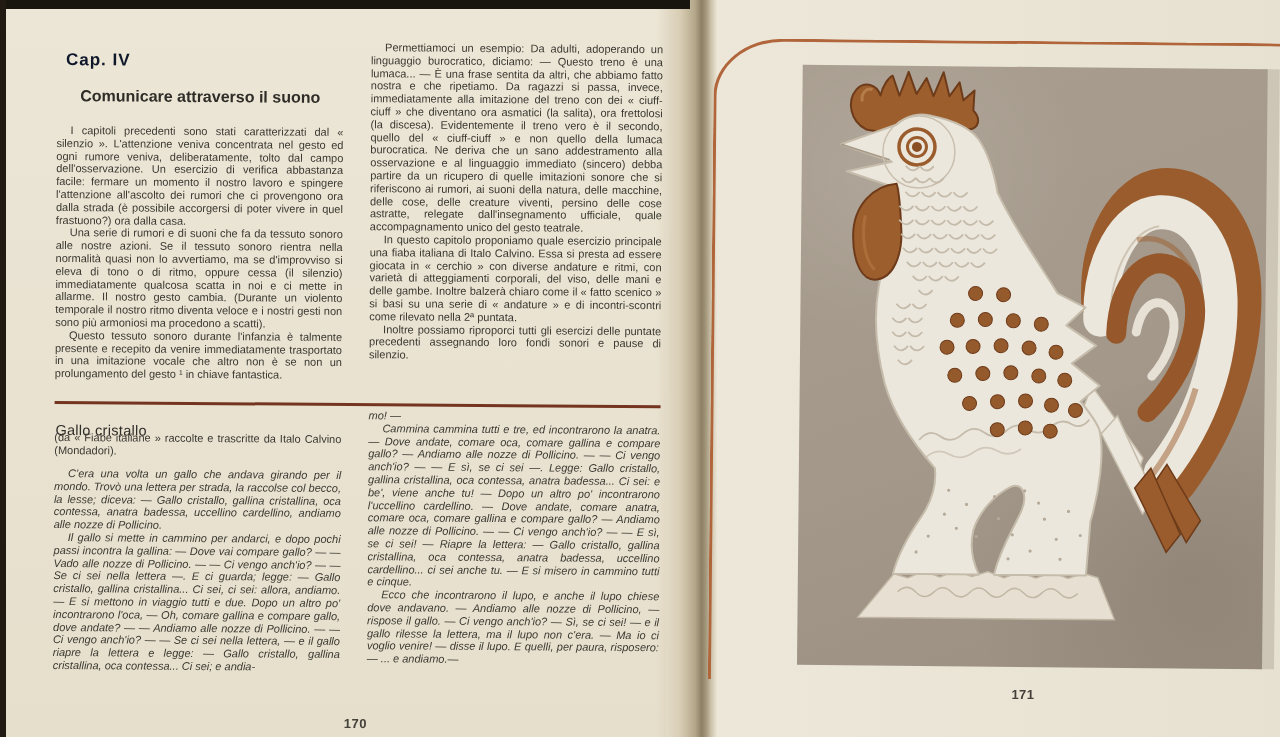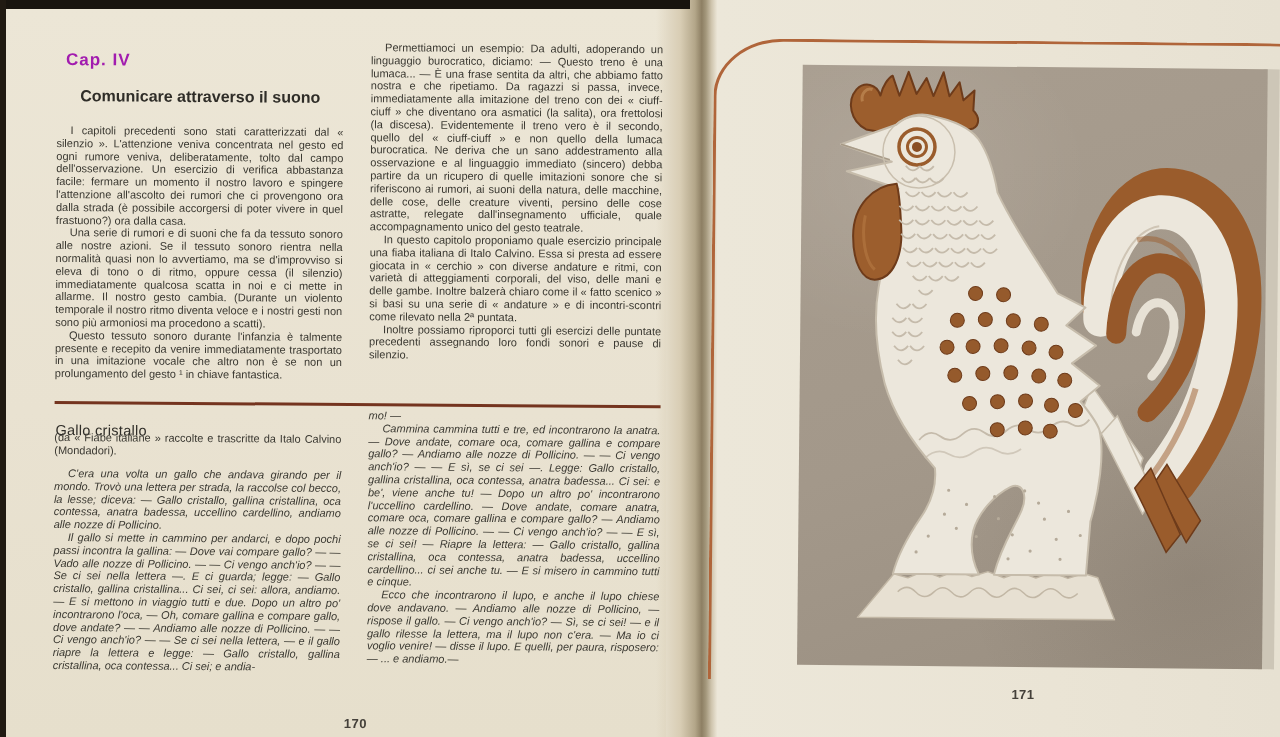--- a/index.html
+++ b/index.html
@@ -15,21 +15,21 @@
   .page-right-bg{position:absolute;left:717px;top:0;width:563px;height:737px;
     background:linear-gradient(90deg,#ece7d9 0%,#eae4d5 60%,#e7e1d2 100%);}
   .gutter{position:absolute;left:656px;top:0;width:61px;height:737px;
     background:linear-gradient(90deg,rgba(230,223,205,0) 0%,#d8cdb4 40%,#b3a689 64%,#8d7f63 75%,#a4987c 82%,#cfc5ae 91%,rgba(236,230,216,0) 100%);}
   .top-dark{position:absolute;left:0;top:0;width:690px;height:9px;background:#18140e;}
   .left-dark{position:absolute;left:0;top:0;width:6px;height:737px;background:#201a12;}
 
   
   .left-rot{position:absolute;left:0;top:0;width:1280px;height:737px;
     transform:rotate(0.4deg);transform-origin:60px 60px;}
-  .chapter-label{position:absolute;left:66px;top:50px;font-size:17px;font-weight:bold;letter-spacing:1px;color:#a21caf;}
+  .chapter-label{position:absolute;left:66px;top:50px;font-size:17px;font-weight:bold;letter-spacing:1px;color:#0f172a;}
   .chapter-title{position:absolute;left:57px;top:87px;width:287px;text-align:center;
     font-size:16px;font-weight:bold;color:#2f2d28;margin:0;}
   .col{position:absolute;font-size:11px;line-height:12.8px;text-align:justify;color:#3a3831;}
   .col p{margin:0;text-indent:14px;}
   .col p.noindent{text-indent:0;}
   .colA{left:57px;top:124px;width:287px;}
   .colB{left:371px;top:39px;width:292px;}
   .rule{position:absolute;left:57px;top:401px;width:606px;height:3px;background:#74341f;}
   .story-heading{position:absolute;left:58px;top:422px;font-size:14.5px;font-weight:normal;color:#2f2d28;margin:0;letter-spacing:.3px;}
   .story-source{position:absolute;left:57px;top:431px;width:287px;font-size:11px;line-height:13px;text-align:justify;margin:0;}

